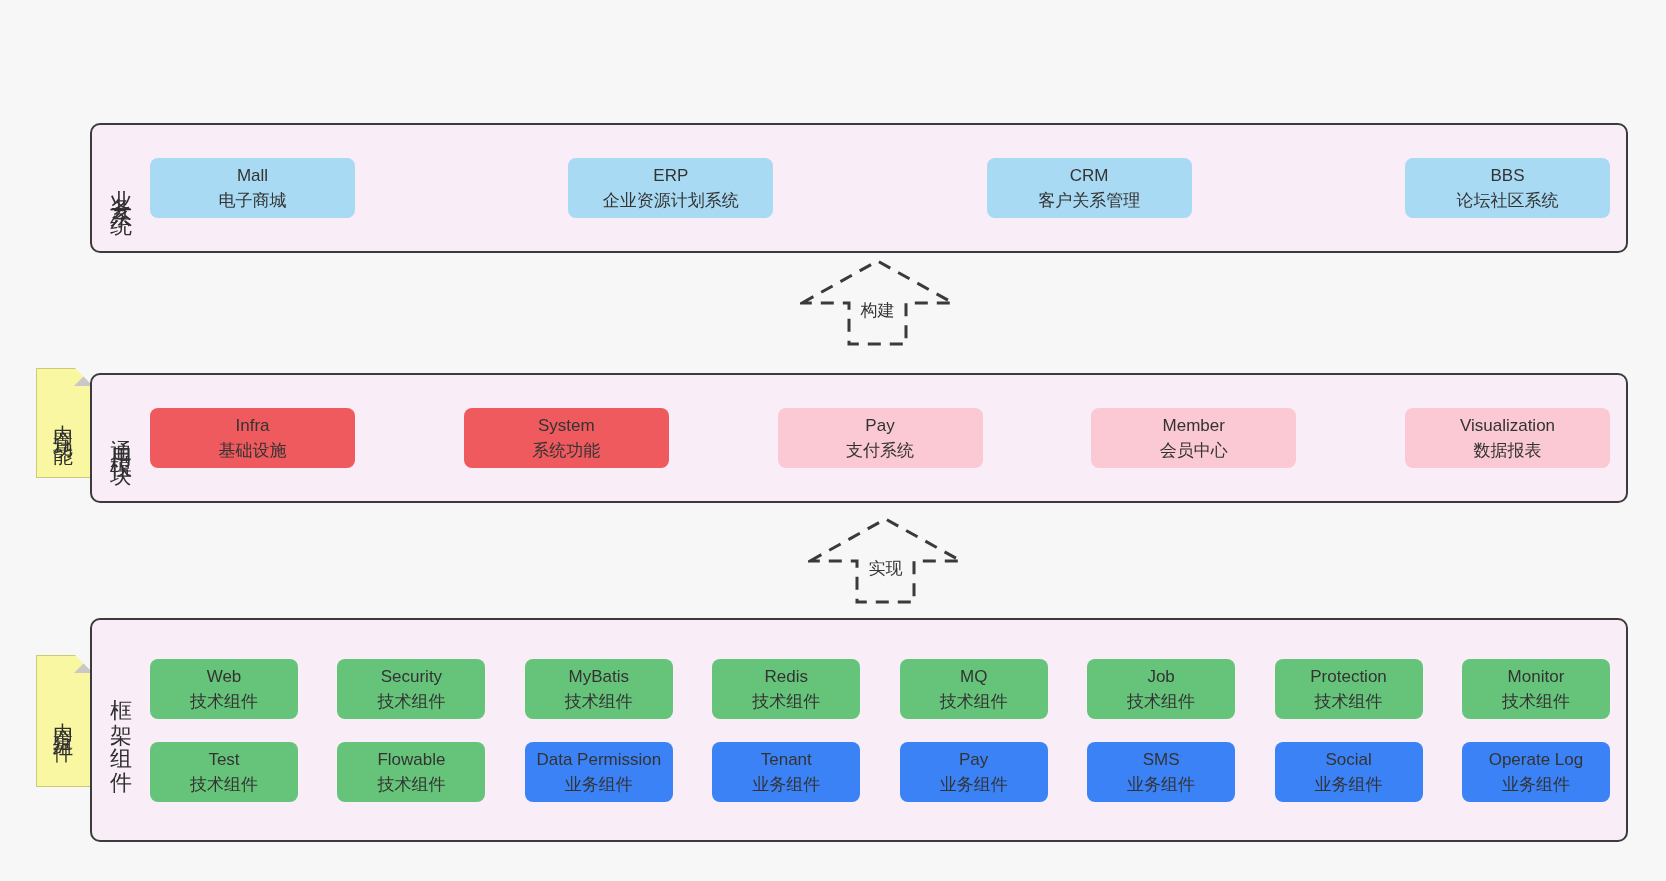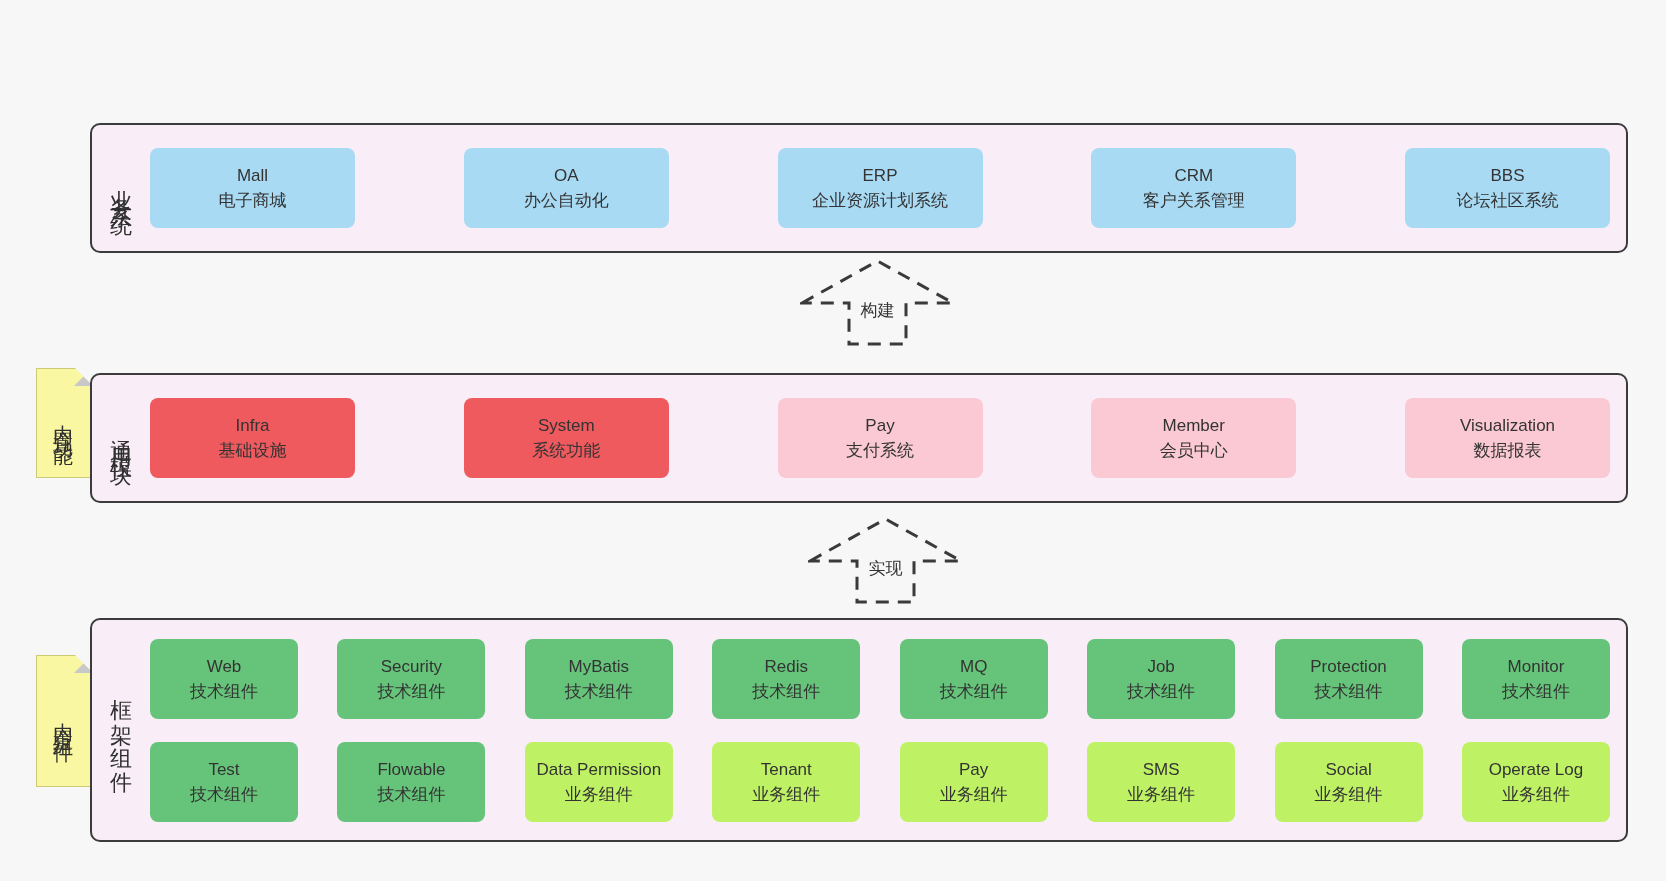--- a/index.html
+++ b/index.html
@@ -42,36 +42,36 @@
     flex:1;
     display:flex;flex-direction:column;justify-content:center;
     padding-right:16px;
     gap:23px;
   }
   .box-row{
     display:flex;justify-content:space-between;align-items:center;
   }
   
   .box{
-    height:80px;
+    height:60px;
     border-radius:8px;
     display:flex;flex-direction:column;align-items:center;justify-content:center;
     text-align:center;
     font-size:17px;line-height:25px;
     color:#333;
     padding:0 10px;
     box-sizing:border-box;
   }
   .w205{width:205px;}
   .w148{width:148px;}
   .box.blue{background:#a8daf3;}
   .box.red{background:#ef5a5e;}
   .box.pink{background:#fbc9d3;}
   .box.green{background:#66c47a;text-align:center;}
-  .box.lightgreen{background:#bef264;justify-content:center;}
+  .box.lightgreen{background:#3b82f6;justify-content:center;}
   
   .sticky{
     position:absolute;
     left:36px;width:56px;
     background:#f9f7a1;
     border:1px solid rgba(120,115,40,.35);
     box-sizing:border-box;
     clip-path:polygon(0 0, calc(100% - 17px) 0, 100% 17px, 100% 100%, 0 100%);
     display:flex;align-items:center;justify-content:center;
   }
@@ -122,24 +122,20 @@
     <div class="layer-label-col">
       <div class="layer-label">业务系统</div>
     </div>
     <div class="boxes-col">
       <div class="box-row">
         <div class="box blue w205">
           <span>Mall</span>
           <span>电子商城</span>
         </div>
         <div class="box blue w205">
-          <span>OA</span>
-          <span>办公自动化</span>
-        </div>
-        <div class="box blue w205">
           <span>ERP</span>
           <span>企业资源计划系统</span>
         </div>
         <div class="box blue w205">
           <span>CRM</span>
           <span>客户关系管理</span>
         </div>
         <div class="box blue w205">
           <span>BBS</span>
           <span>论坛社区系统</span>

